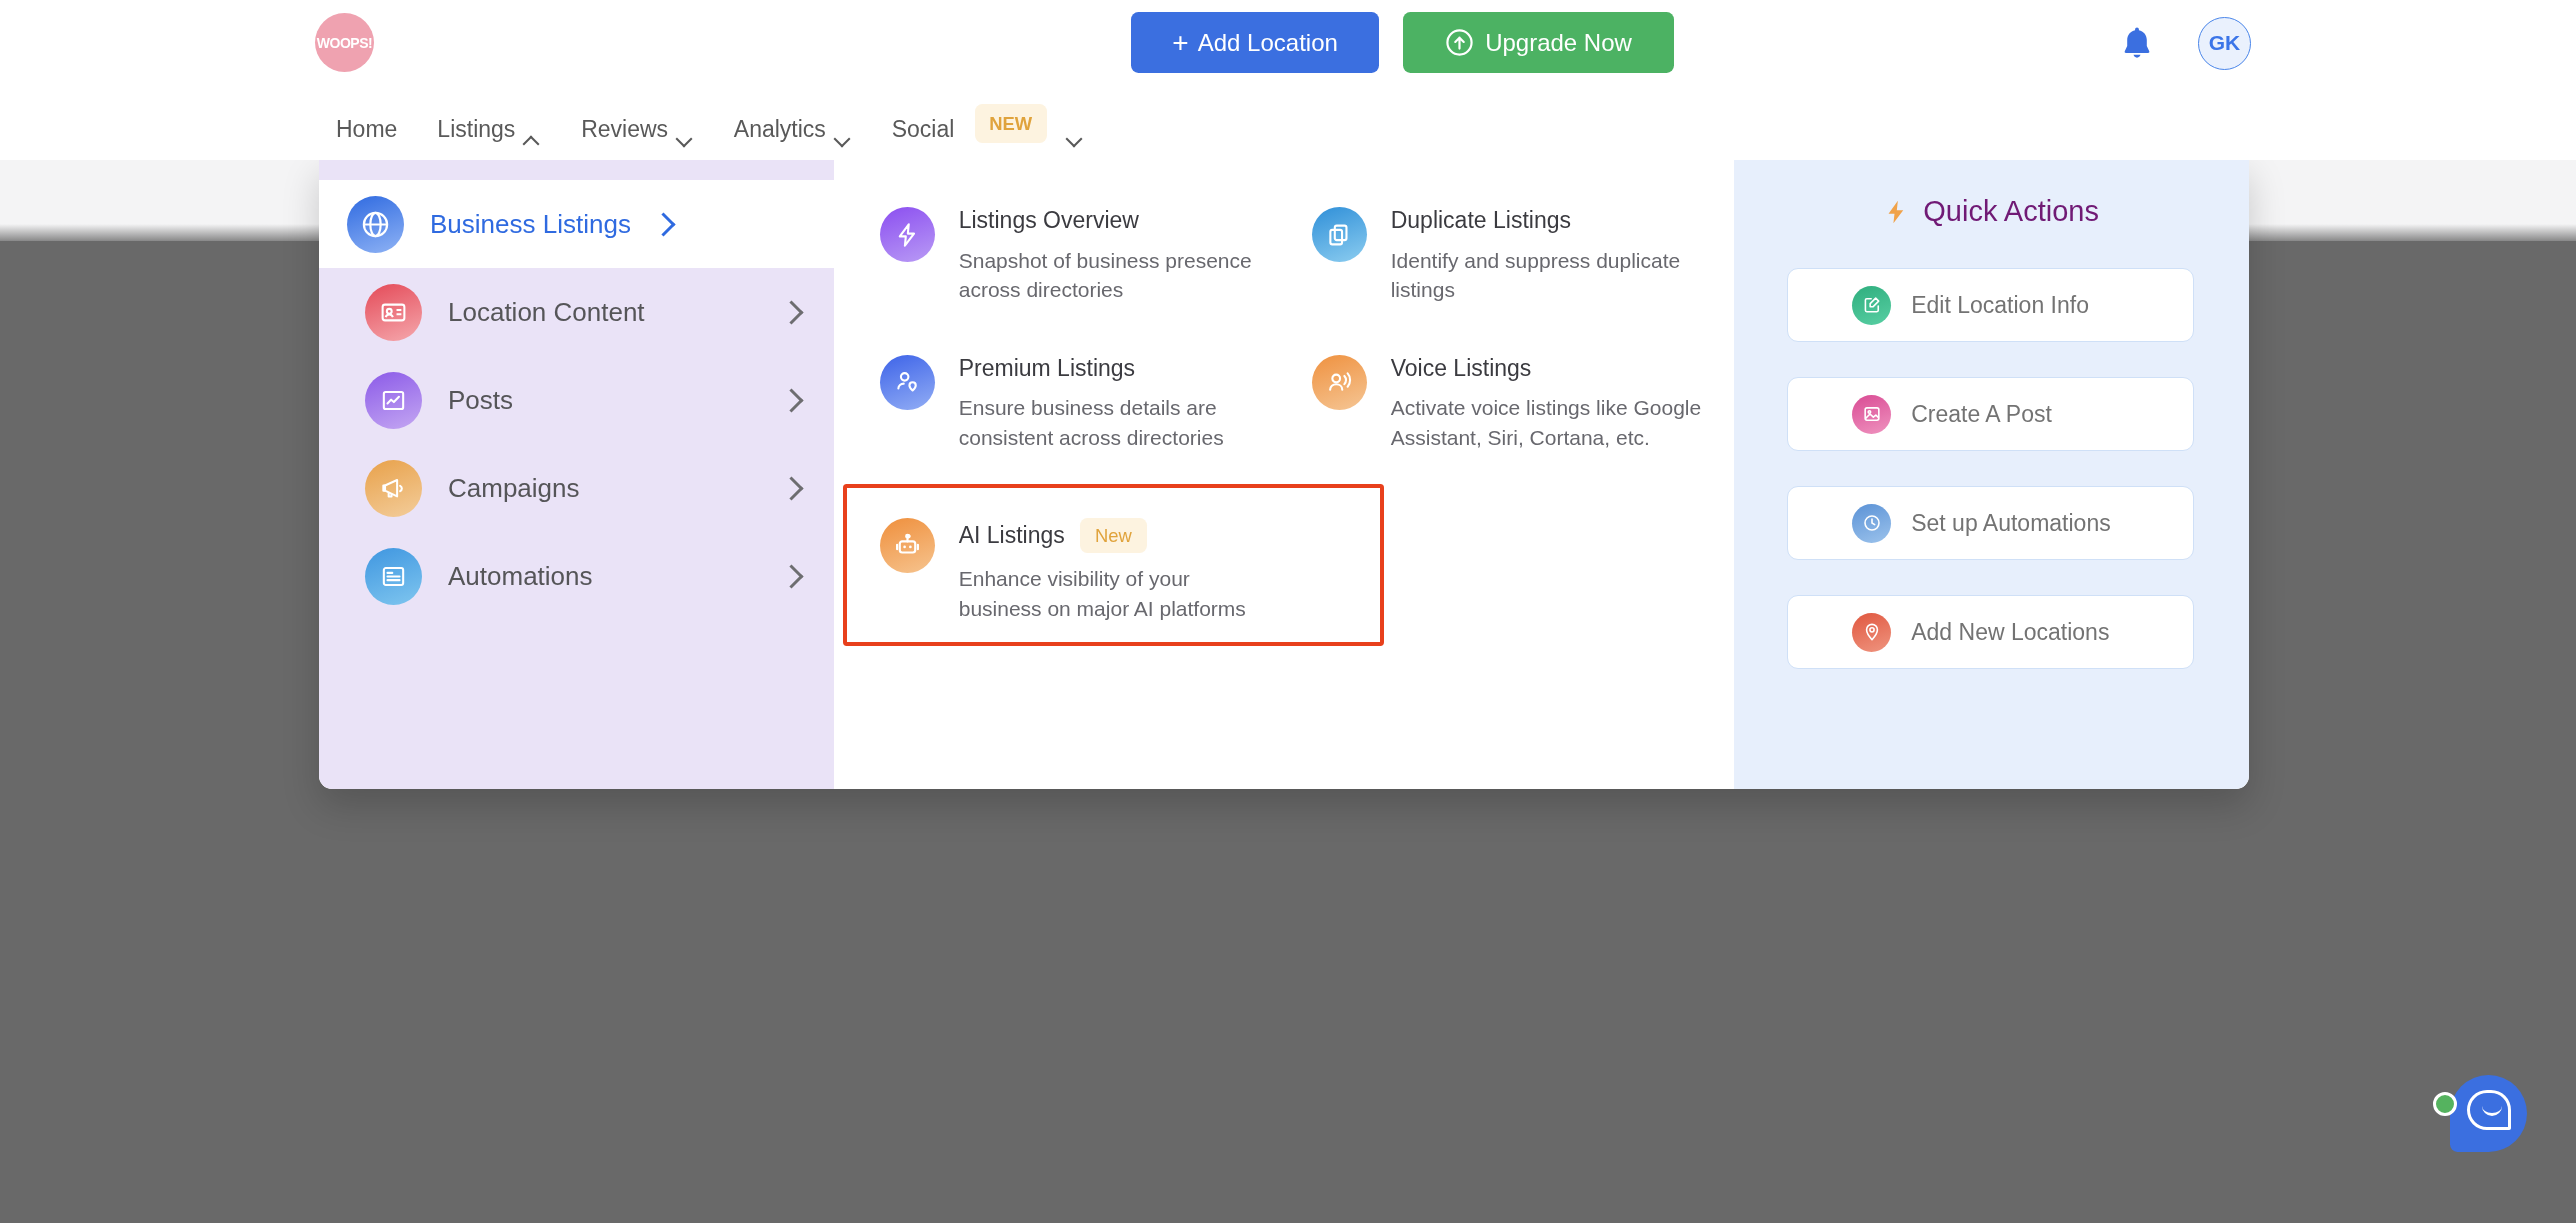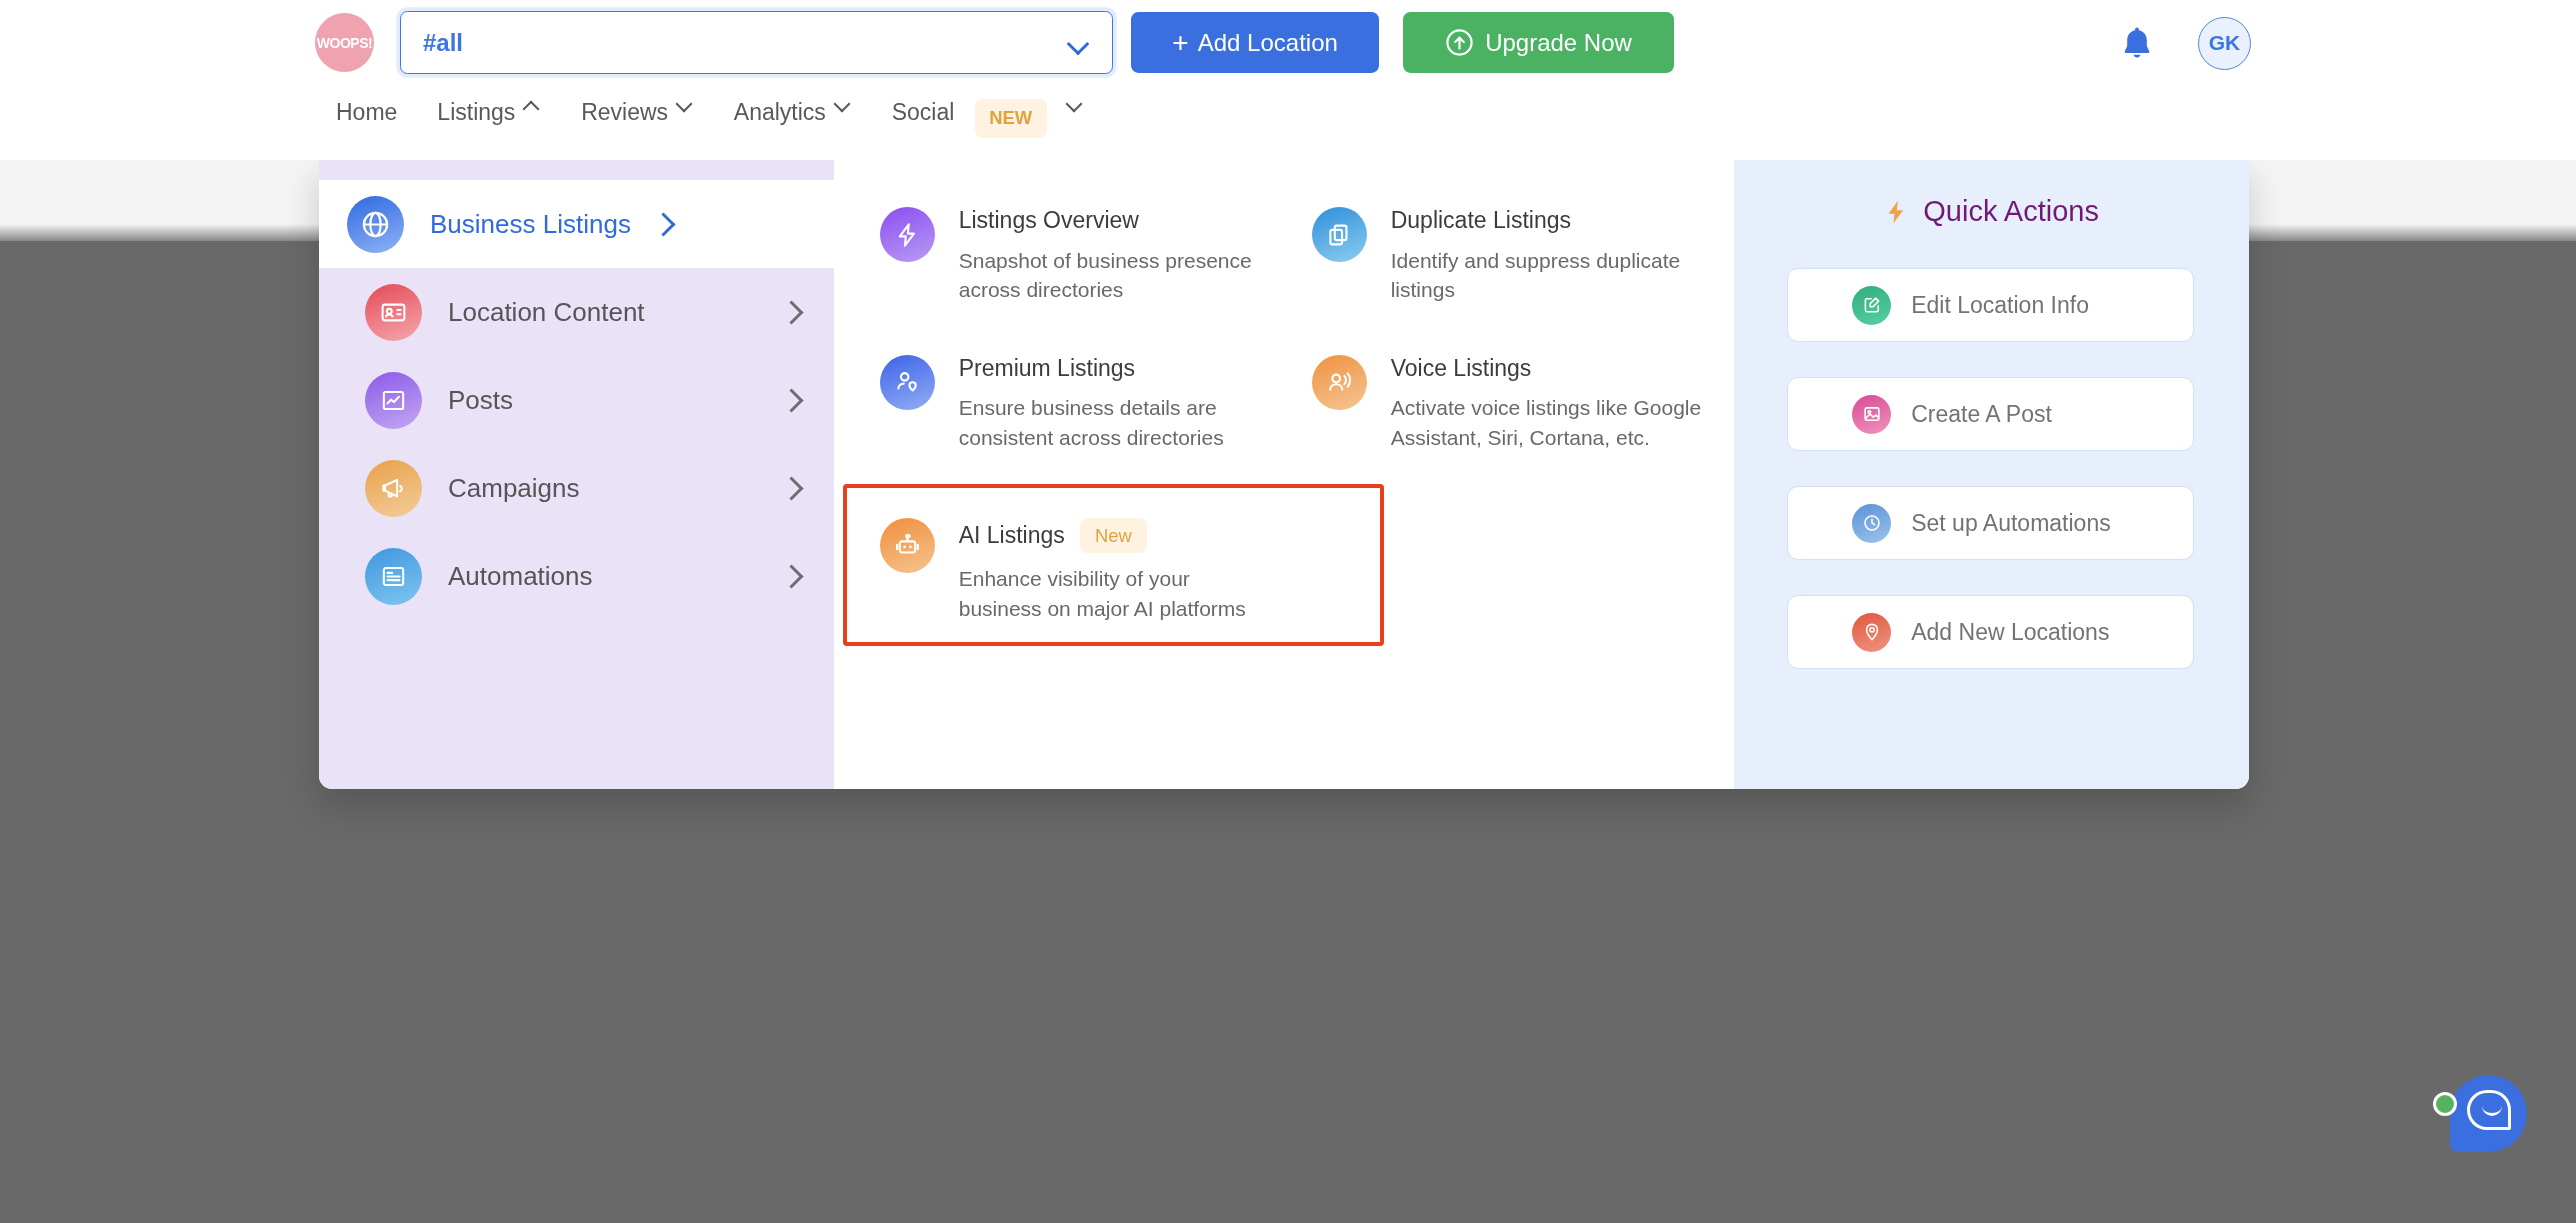--- a/index.html
+++ b/index.html
@@ -92,21 +92,21 @@
     display: flex; align-items: center; justify-content: center;
     color: #3b75e8; font-size: 21px; font-weight: 700; cursor: pointer;
   }
 
   
   .nav {
     position: absolute; left: 336px; top: 99px;
     display: flex; align-items: center; gap: 0;
   }
   .nav-item {
-    display: flex; align-items: flex-start; gap: 9.2px;
+    display: flex; align-items: flex-end; gap: 9.2px;
     padding: 0 20px; height: 44px;
     color: #595959; font-size: 23px; cursor: pointer;
   }
   .nav-item.first { padding-left: 0; }
   .chev {
     width: 16.6px; height: 9.2px; position: relative; display:inline-block;
   }
   .chev::before {
     content:""; position:absolute; left: 0.9px; top: -0.9px;
     width: 10px; height: 10px;
@@ -269,24 +269,20 @@
   <div class="dim-fade"></div>
   <div class="dim-overlay"></div>
 
   <div class="header">
     <div class="header-top">
 
       <div class="brand-logo">
         <span>WOOPS!</span>
       </div>
 
-      <div class="loc-select">
-        <div class="val">#all</div>
-        <span class="chev-down-blue"></span>
-      </div>
 
       <div class="btn-add-location">
         <span class="plus-glyph">+</span>
         <span>Add Location</span>
       </div>
 
       <div class="btn-upgrade">
         <svg class="upgrade-icon" viewBox="0 0 24 24">
           <circle cx="12" cy="12" r="10" fill="none" stroke="#ffffff" stroke-width="1.8"></circle>
           <path d="M12 17 L12 8 M8.5 11.5 L12 8 L15.5 11.5" fill="none" stroke="#ffffff" stroke-width="1.8" stroke-linecap="round" stroke-linejoin="round"></path>

